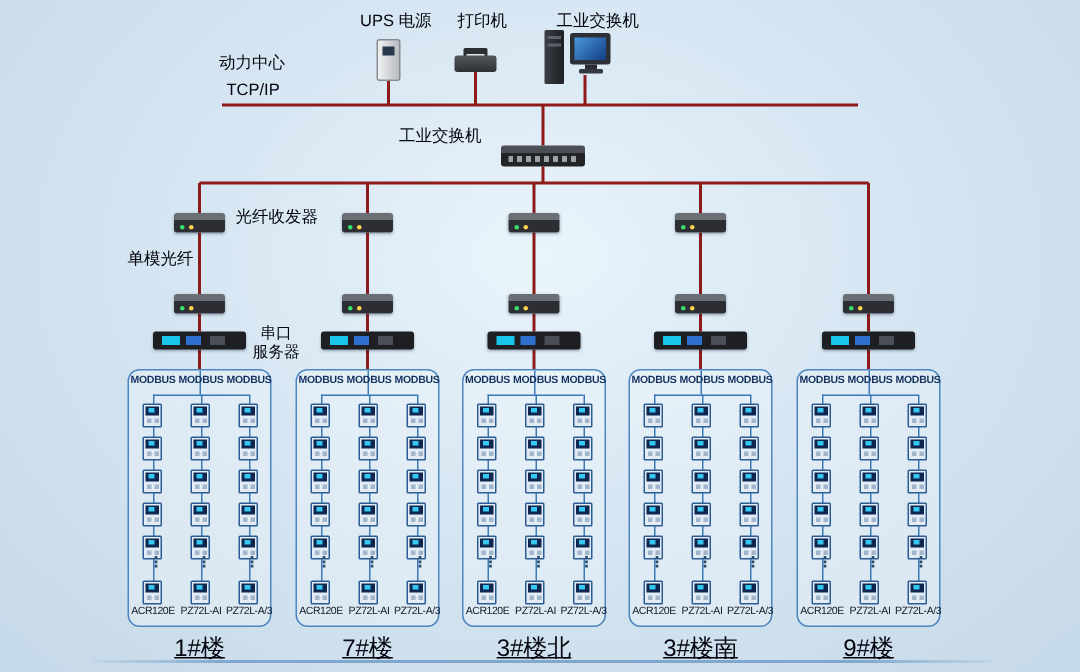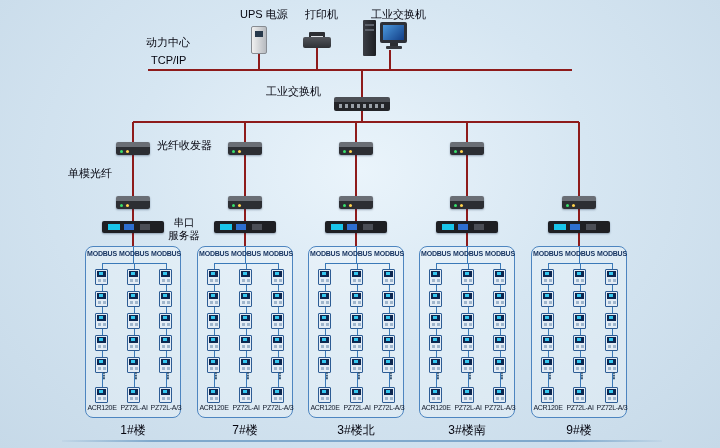--- a/index.html
+++ b/index.html
@@ -44,21 +44,21 @@
        background:rgba(243,249,253,0.35);box-sizing:border-box;}
   .vline{position:absolute;width:1px;background:#3a79b8;}
   .hline{position:absolute;height:1px;background:#3a79b8;}
   .modbus{position:absolute;top:3px;width:32px;text-align:center;font-size:7px;font-weight:bold;color:#14315e;letter-spacing:-0.2px;}
   .meter{position:absolute;width:13px;height:16px;background:#e3ecf5;border:1px solid #2d5c94;border-radius:1px;box-sizing:border-box;}
   .meter .screen{position:absolute;left:1px;top:1px;width:9px;height:6px;background:#0d2750;}
   .meter .screen::after{content:"";position:absolute;left:2px;top:1px;width:4px;height:3px;background:#35c8f0;}
   .meter::after{content:"";position:absolute;left:2px;bottom:2px;width:3px;height:3px;background:#9fb6cd;box-shadow:5px 0 0 #9fb6cd;}
   .dots{position:absolute;top:122px;font-size:10px;line-height:14px;color:#2a4a6a;font-weight:bold;}
   .model{position:absolute;top:157px;width:32px;text-align:center;font-size:7px;letter-spacing:-0.3px;color:#101828;white-space:nowrap;}
-  .building{position:absolute;top:422px;width:60px;text-align:center;font-size:12px;color:#05050f;}
+  .building{position:absolute;top:422px;width:60px;text-align:center;font-size:16px;color:#05050f;text-decoration:underline;}
   .baseline{position:absolute;left:62px;top:440px;width:600px;height:2px;
        background:linear-gradient(90deg,rgba(127,168,204,.1),#7fa8cc 15%,#7fa8cc 85%,rgba(127,168,204,.1));}
 </style>
 </head>
 <body>
 
 <div id="stage">
   <svg id="wires" width="720" height="448">
       <line x1="148" y1="70" x2="572" y2="70" class="wire-red"></line>
       <line x1="259" y1="54" x2="259" y2="70" class="wire-red"></line>
@@ -88,21 +88,21 @@
       <line x1="579" y1="233" x2="579" y2="246" class="wire-red"></line>
     </svg>
 
   <div class="lbl" style="left:146px;top:36px;">动力中心</div>
   <div class="lbl" style="left:240px;top:8px;">UPS 电源</div>
   <div class="lbl" style="left:305px;top:8px;">打印机</div>
   <div class="lbl" style="left:371px;top:8px;">工业交换机</div>
   <div class="lbl" style="left:151px;top:54px;">TCP/IP</div>
   <div class="lbl" style="left:266px;top:85px;">工业交换机</div>
   <div class="lbl" style="left:157px;top:139px;">光纤收发器</div>
-  <div class="lbl" style="left:68px;top:167px;">单模光纤</div>
+  <div class="lbl" style="left:85px;top:167px;">单模光纤</div>
   <div class="lbl pre" style="left:163px;top:216px;width:42px;font-size:10.5px;">串口
 服务器</div>
 
   <div class="ups" style="left:251px;top:26px;"></div>
   <div class="printer" style="left:303px;top:32px;">
     <div class="p-top"></div>
     <div class="p-paper"></div>
     <div class="p-body"></div>
   </div>
   <div class="host" style="left:363px;top:20px;">

